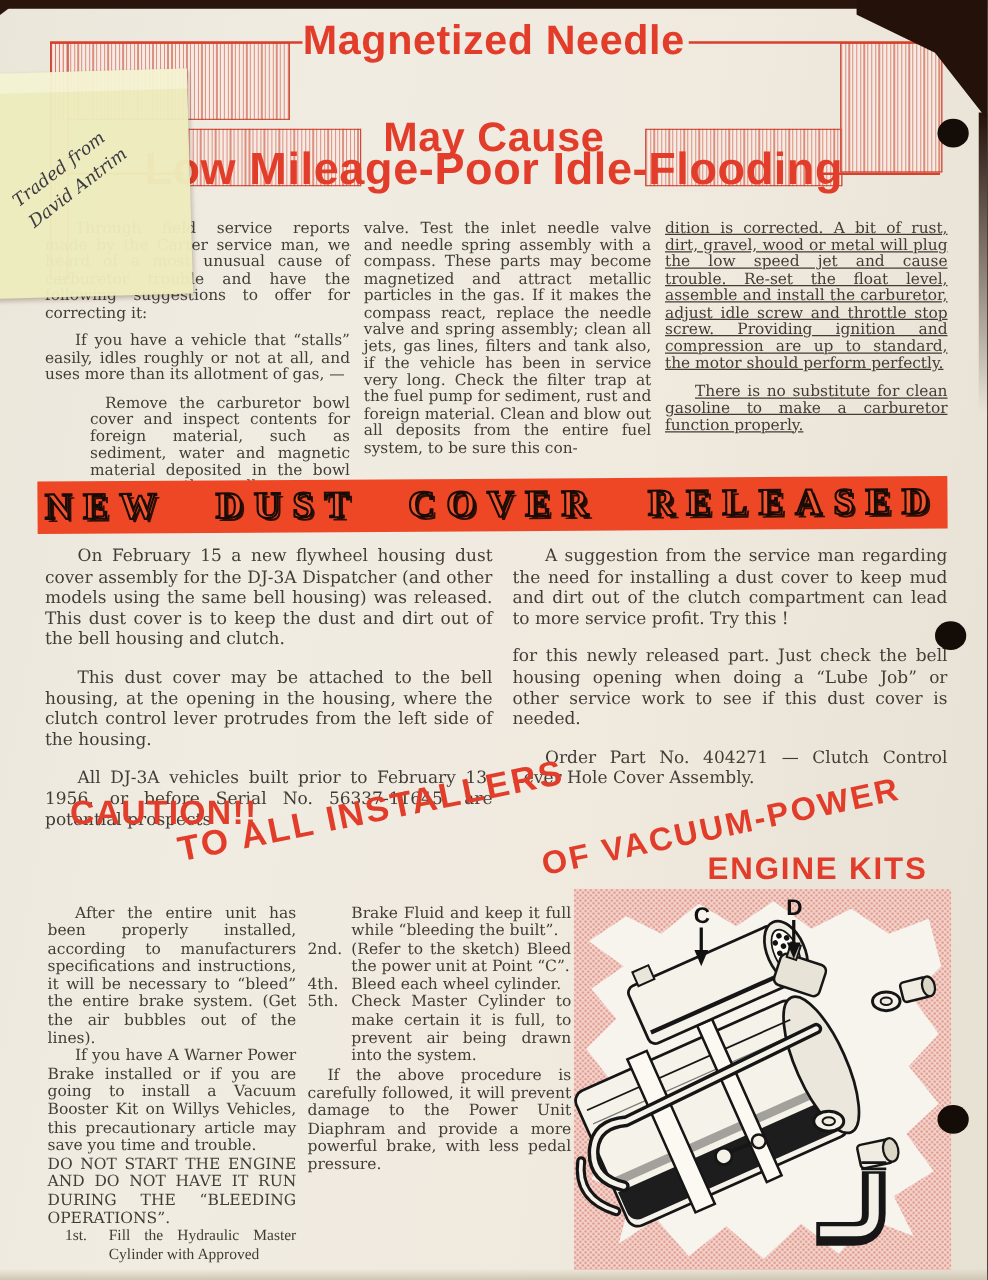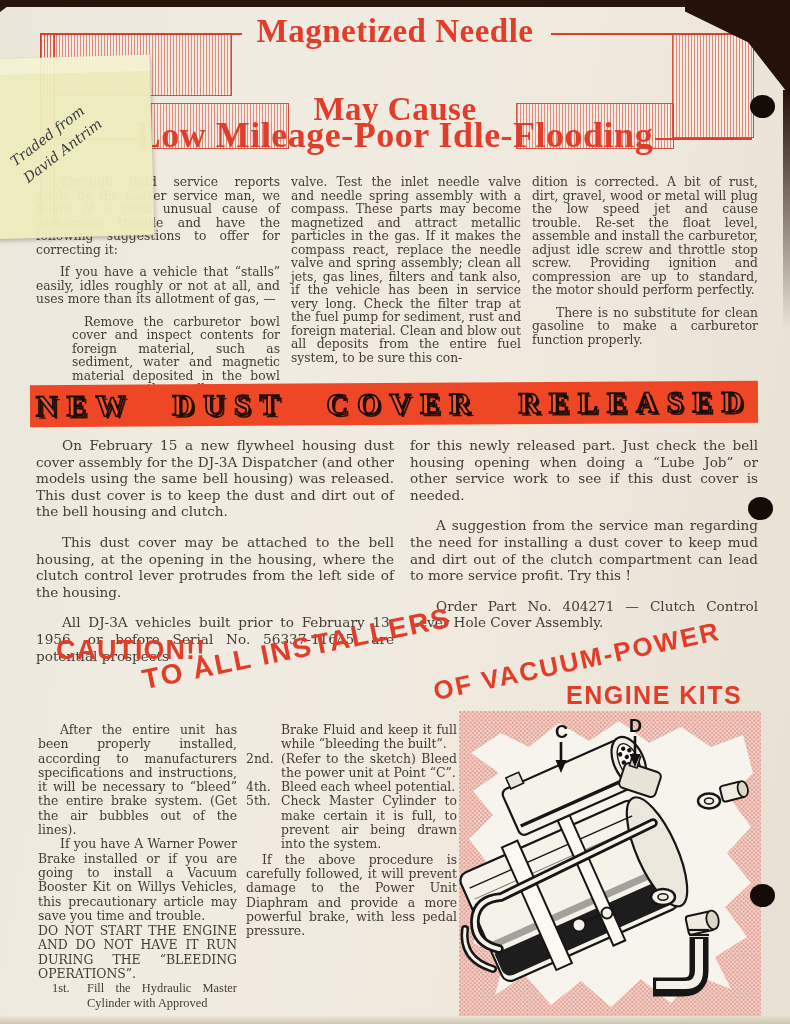--- a/index.html
+++ b/index.html
@@ -24,27 +24,27 @@
     background-image:repeating-linear-gradient(to right,rgba(206,67,45,.55) 0 1px,rgba(246,235,228,.95) 1px 3px);}
   .hb-tl{left:40px;top:34px;width:190px;height:60px;}
   .hb-strip{left:40px;top:34px;width:13px;height:188px;}
   .hb-ml{left:150px;top:103px;width:137px;height:44px;}
   .hb-mr{left:516px;top:103px;width:156px;height:44px;}
   .hb-r{left:672px;top:34px;width:80px;height:102px;}
   .rule{position:absolute;height:2px;background:#d8402c;}
   .rl-tl{left:40px;top:33px;width:202px;} .rl-tr{left:551px;top:33px;width:201px;}
   .rl-bl{left:40px;top:138px;width:107px;} .rl-br{left:655px;top:138px;width:97px;}
   .headline{position:absolute;left:0;width:790px;text-align:center;color:#e23d2a;
-    font-family:Liberation Serif, serif;font-weight:bold;letter-spacing:.5px;}
+    font-family:Liberation Sans, sans-serif;font-weight:bold;letter-spacing:.5px;}
   .h1{top:13px;font-size:33px;} .h2{top:91px;font-size:33px;text-align:center;} .h3{top:114px;font-size:36px;}
   
   p{margin:0;}
   .art1{position:absolute;left:36px;top:176px;width:722px;display:flex;gap:11px;
     font-size:12.3px;line-height:13.5px;text-align:justify;}
-  .art1 .c1{width:244px;} .art1 .c2{width:230px;} .art1 .c3{width:226px;}
+  .art1 .c1{width:244px;} .art1 .c2{width:230px;} .art1 .c3{width:226px;text-decoration:underline;}
   .art1 p{margin-bottom:9px;}
   .ind{text-indent:24px;}
   .blk{margin-left:36px;text-indent:12px;}
   
   .note{position:absolute;left:-8px;top:57px;width:160px;height:180px;background:#eeedbd;
     transform:rotate(-1.6deg);box-shadow:1px 2px 4px rgba(60,40,20,.3);opacity:.96;}
   .note::before{content:"";position:absolute;left:0;top:0;width:100%;height:16px;background:#f4f3d2;}
   .note-text{position:absolute;left:14px;top:96px;transform:rotate(-36deg);transform-origin:left top;
     font-style:italic;font-size:14px;line-height:21px;color:#34333c;white-space:nowrap;}
   
@@ -125,22 +125,22 @@
     <span>NEW DUST COVER RELEASED</span>
   </div>
 
   <div class="dust">
     <div class="dl">
       <p>On February 15 a new flywheel housing dust cover assembly for the DJ-3A Dispatcher (and other models using the same bell housing) was released. This dust cover is to keep the dust and dirt out of the bell housing and clutch.</p>
       <p>This dust cover may be attached to the bell housing, at the opening in the housing, where the clutch control lever protrudes from the left side of the housing.</p>
       <p>All DJ-3A vehicles built prior to February 13, 1956, or before Serial No. 56337-11645, are potential prospects</p>
     </div>
     <div class="dr">
+      <p>A suggestion from the service man regarding the need for installing a dust cover to keep mud and dirt out of the clutch compartment can lead to more service profit. Try this !</p>
       <p style="text-indent:0">for this newly released part. Just check the bell housing opening when doing a “Lube Job” or other service work to see if this dust cover is needed.</p>
-      <p>A suggestion from the service man regarding the need for installing a dust cover to keep mud and dirt out of the clutch compartment can lead to more service profit. Try this !</p>
       <p>Order Part No. 404271 — Clutch Control Lever Hole Cover Assembly.</p>
     </div>
   </div>
 
   <div class="cword">CAUTION!!</div>
   <div class="cslant cs1">TO ALL INSTALLERS</div>
   <div class="cslant cs2">OF VACUUM-POWER</div>
   <div class="ckits">ENGINE KITS</div>
 
   <div class="bk bk-left">
@@ -157,21 +157,21 @@
     <div class="item">
       <span class="num"></span>
       <span class="itxt">Brake Fluid and keep it full while “bleeding the built”.</span>
     </div>
     <div class="item">
       <span class="num">2nd.</span>
       <span class="itxt">(Refer to the sketch) Bleed the power unit at Point “C”.</span>
     </div>
     <div class="item">
       <span class="num">4th.</span>
-      <span class="itxt">Bleed each wheel potential.</span>
+      <span class="itxt">Bleed each wheel cylinder.</span>
     </div>
     <div class="item">
       <span class="num">5th.</span>
       <span class="itxt">Check Master Cylinder to make certain it is full, to prevent air being drawn into the system.</span>
     </div>
     <p class="closing">If the above procedure is carefully followed, it will prevent damage to the Power Unit Diaphram and provide a more powerful brake, with less pedal pressure.</p>
   </div>
 
   <div class="illus">
     <svg viewBox="0 0 302 305">

